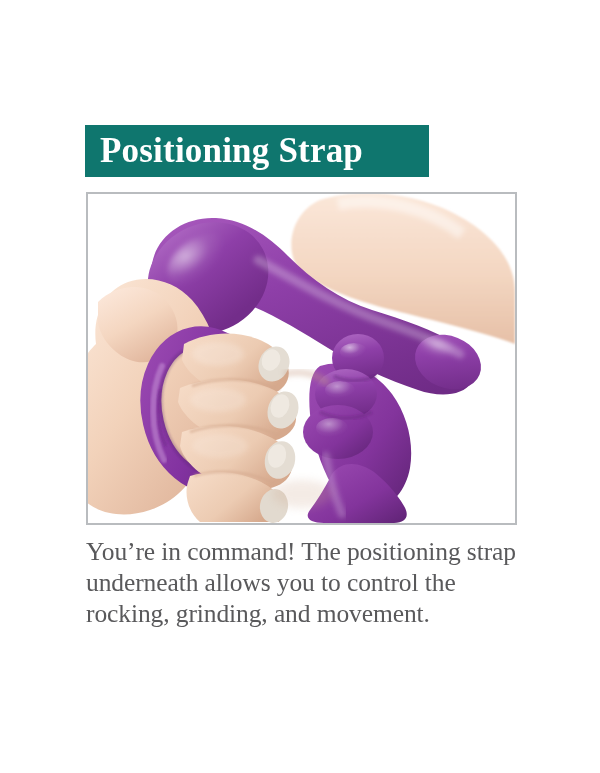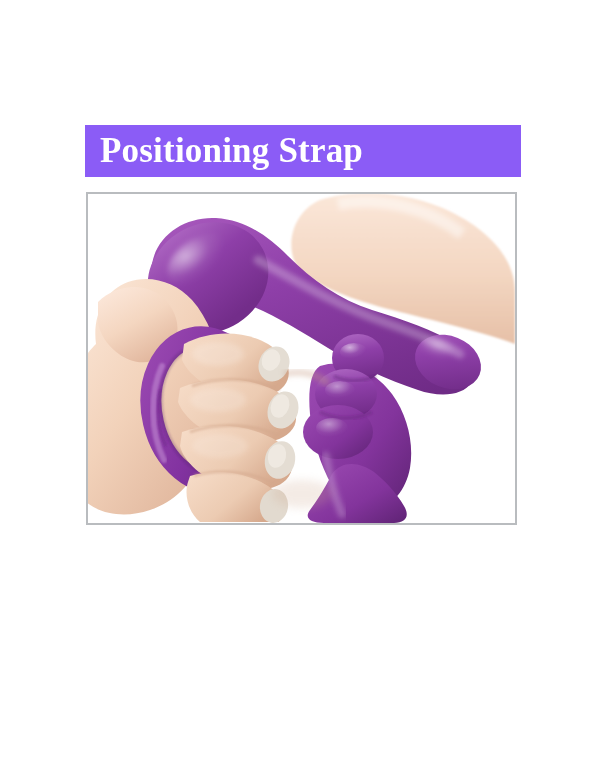--- a/index.html
+++ b/index.html
@@ -21,23 +21,23 @@
     position: absolute;
     inset: 0;
     background: #ffffff;
   }
 
   
   .title-bar {
     position: absolute;
     left: 85px;
     top: 125px;
-    width: 436px;
+    width: 344px;
     height: 52px;
-    background: #8b5cf6;
+    background: #0f766e;
     box-sizing: border-box;
   }
   .title-text {
     position: absolute;
     left: 15px;
     top: 50%;
     transform: translateY(-52%);
     color: #ffffff;
     font-family: "Liberation Serif", "DejaVu Serif", serif;
     font-size: 35px;
@@ -279,14 +279,15 @@
         <g>
           <path d="M196,180 C214,176 230,180 240,190" stroke="#c79b80" stroke-opacity="0.35" stroke-width="7" fill="none" filter="url(#soft)"></path>
           <ellipse cx="214" cy="300" rx="30" ry="14" fill="#cfa78e" opacity="0.22" filter="url(#soft3)"></ellipse>
         </g>
 
       </svg>
 
     </div>
   </div>
 
+  <div class="caption">You’re in command! The positioning strap underneath allows you to control the rocking, grinding, and movement.</div>
 
 </div>
 
 </body></html>

